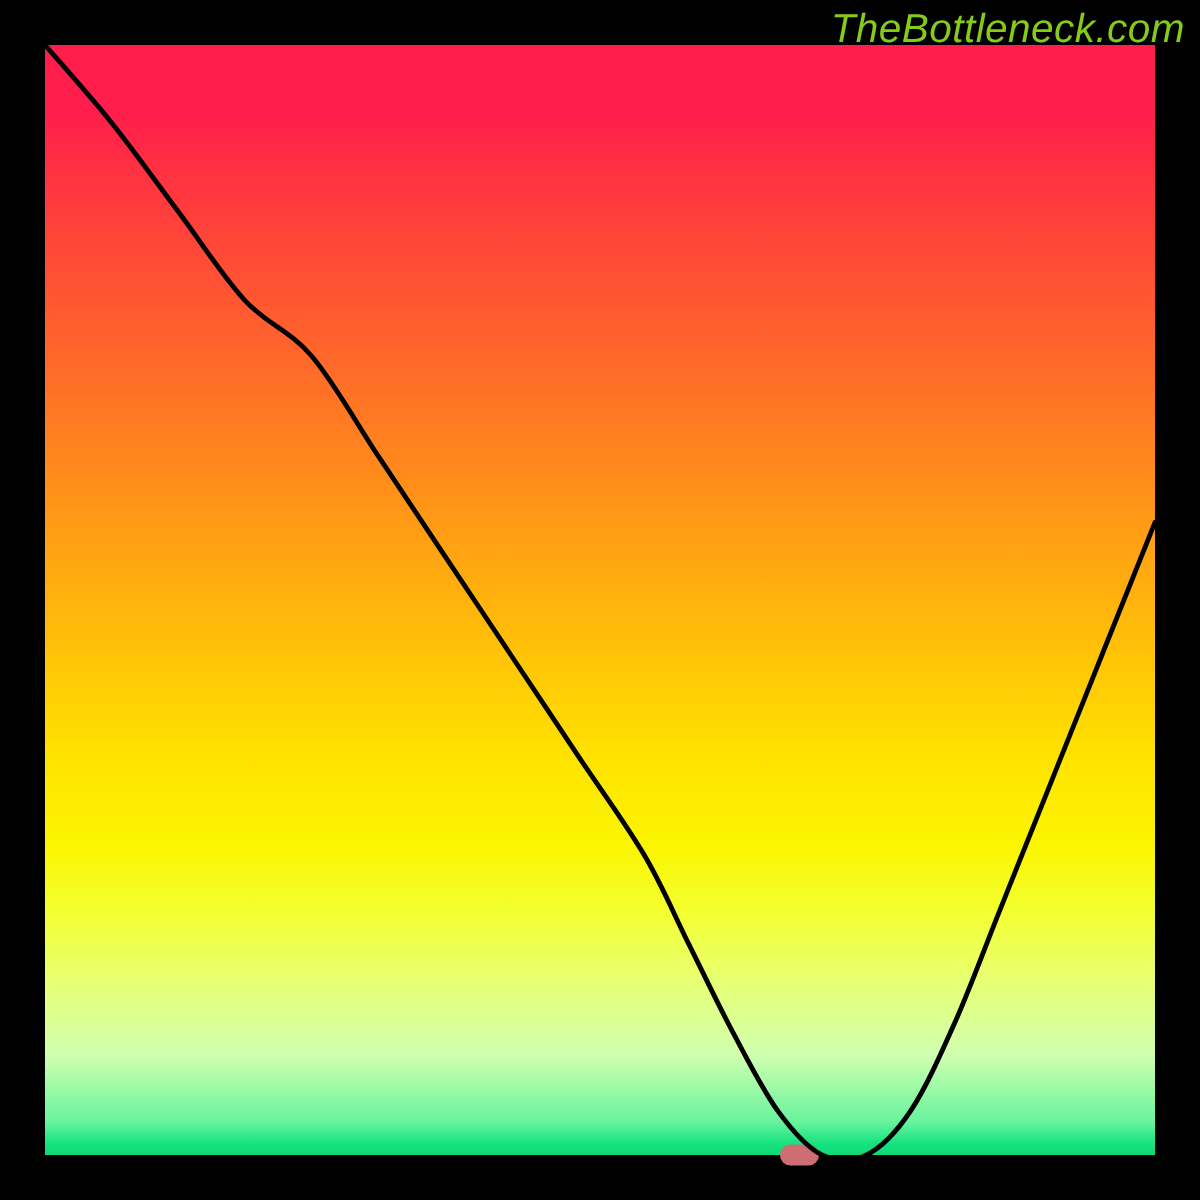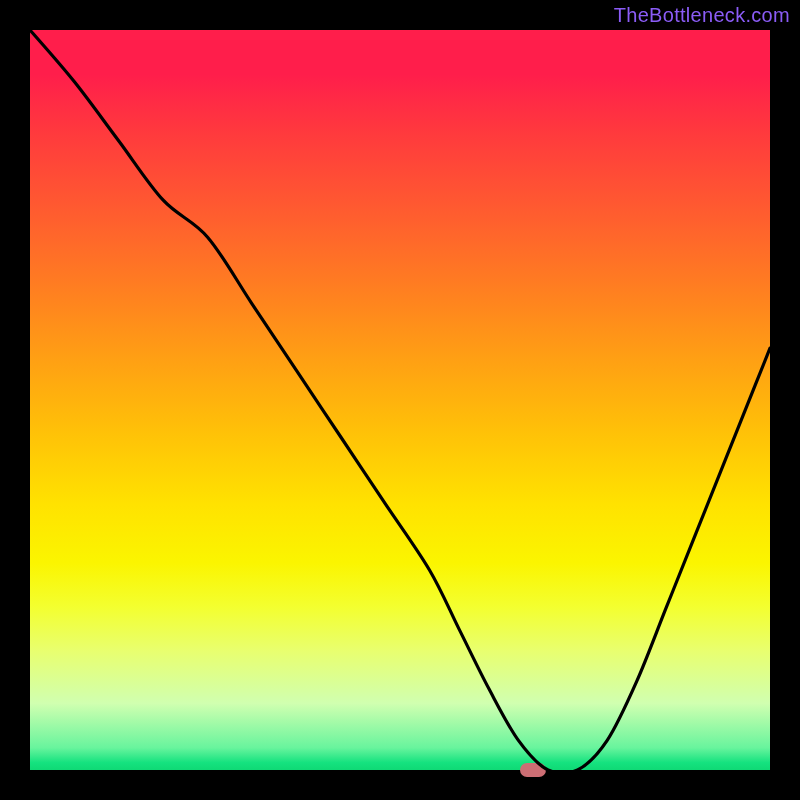--- a/index.html
+++ b/index.html
@@ -14,25 +14,26 @@
   .frame {
     position: relative;
     width: 800px;
     height: 800px;
     background: #000;
   }
   .watermark {
     position: absolute;
     top: 4px;
     right: 10px;
-    color: #8b5cf6;
-    font-size: 20px;
+    color: #84cc16;
+    font-size: 27px;
     font-weight: 500;
     letter-spacing: 0.3px;
     user-select: none;
+    font-style: italic;
   }
   .plot {
     position: absolute;
     left: 30px;
     top: 30px;
     width: 740px;
     height: 740px;
   }
   .grad {
     position: absolute;

